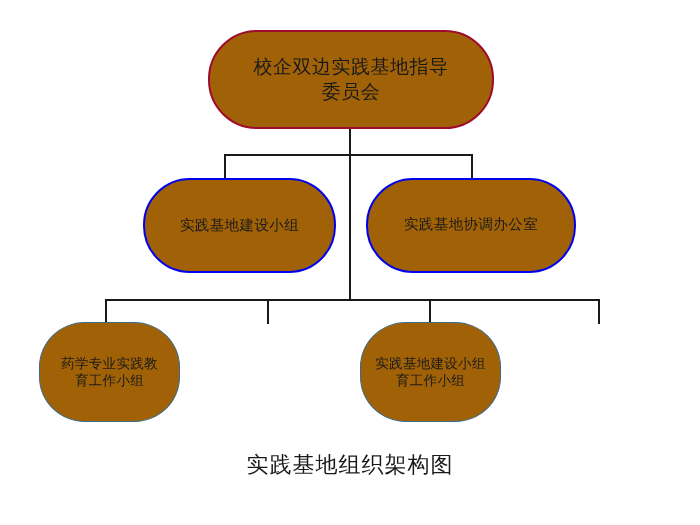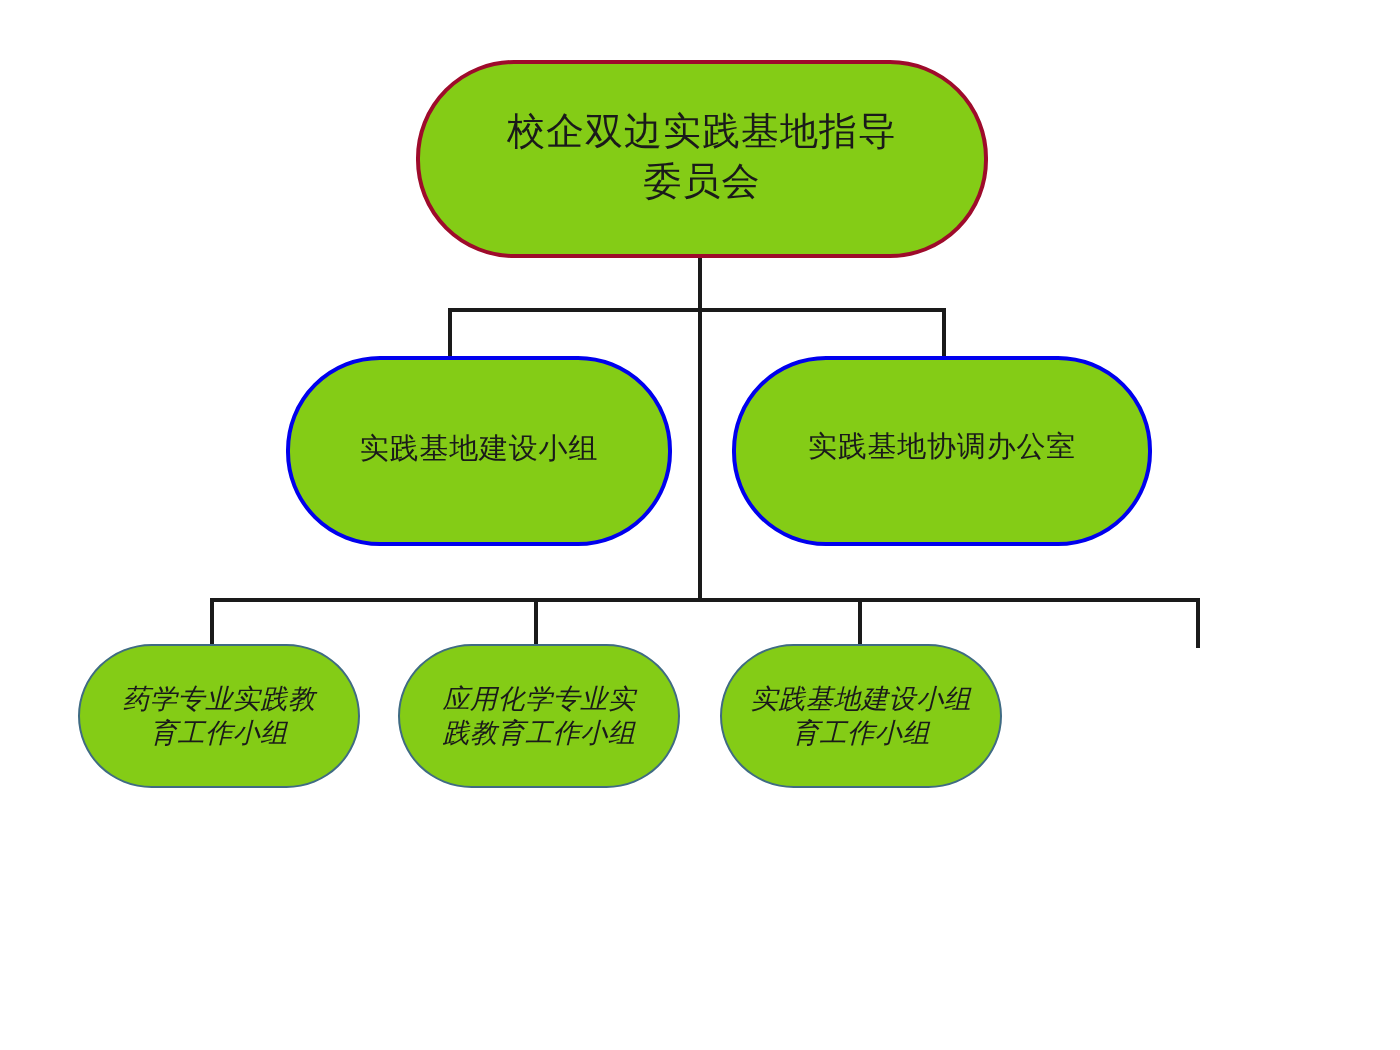--- a/index.html
+++ b/index.html
@@ -26,21 +26,21 @@
     height: 525px;
     pointer-events: none;
   }
   .node {
     position: absolute;
     box-sizing: border-box;
     display: flex;
     align-items: center;
     justify-content: center;
     text-align: center;
-    background: #84cc16;
+    background: #a16207;
     line-height: 1.28;
     white-space: pre-line;
   }
   
   .node-root {
     left: 208px;
     top: 30px;
     width: 286px;
     height: 99px;
     border: 2px solid #9e0b2b;
@@ -57,27 +57,26 @@
     border-radius: 47px;
     font-size: 14.5px;
     letter-spacing: 0.4px;
   }
   .node-l2.pos-0 { left: 143px; }
   .node-l2.pos-1 { left: 366px; width: 210px; font-family: Liberation Mono, monospace; }
   
   .node-l3 {
     top: 322px;
     width: 141px;
-    height: 72px;
+    height: 100px;
     border: 1.6px solid #3f6b83;
     border-radius: 46px / 45px;
     font-size: 13.5px;
     letter-spacing: 0.3px;
     padding: 4px 12px;
-    font-style: italic;
   }
   .node-l3.pos-0 { left: 39px; }
   .node-l3.pos-1 { left: 199px; }
   .node-l3.pos-2 { left: 360px; }
   .node-l3.pos-3 { left: 521px; }
   #caption {
     position: absolute;
     left: 0;
     top: 450px;
     width: 700px;
@@ -112,21 +111,20 @@
   <div class="node node-root">校企双边实践基地指导
 委员会</div>
 
   <div class="node node-l2 pos-0">实践基地建设小组</div>
 
   <div class="node node-l2 pos-1">实践基地协调办公室</div>
 
   <div class="node node-l3 pos-0">药学专业实践教
 育工作小组</div>
 
-  <div class="node node-l3 pos-1">应用化学专业实
-践教育工作小组</div>
 
   <div class="node node-l3 pos-2">实践基地建设小组
 育工作小组</div>
 
 
+  <div id="caption">实践基地组织架构图</div>
 
 </div>
 
 </body></html>

